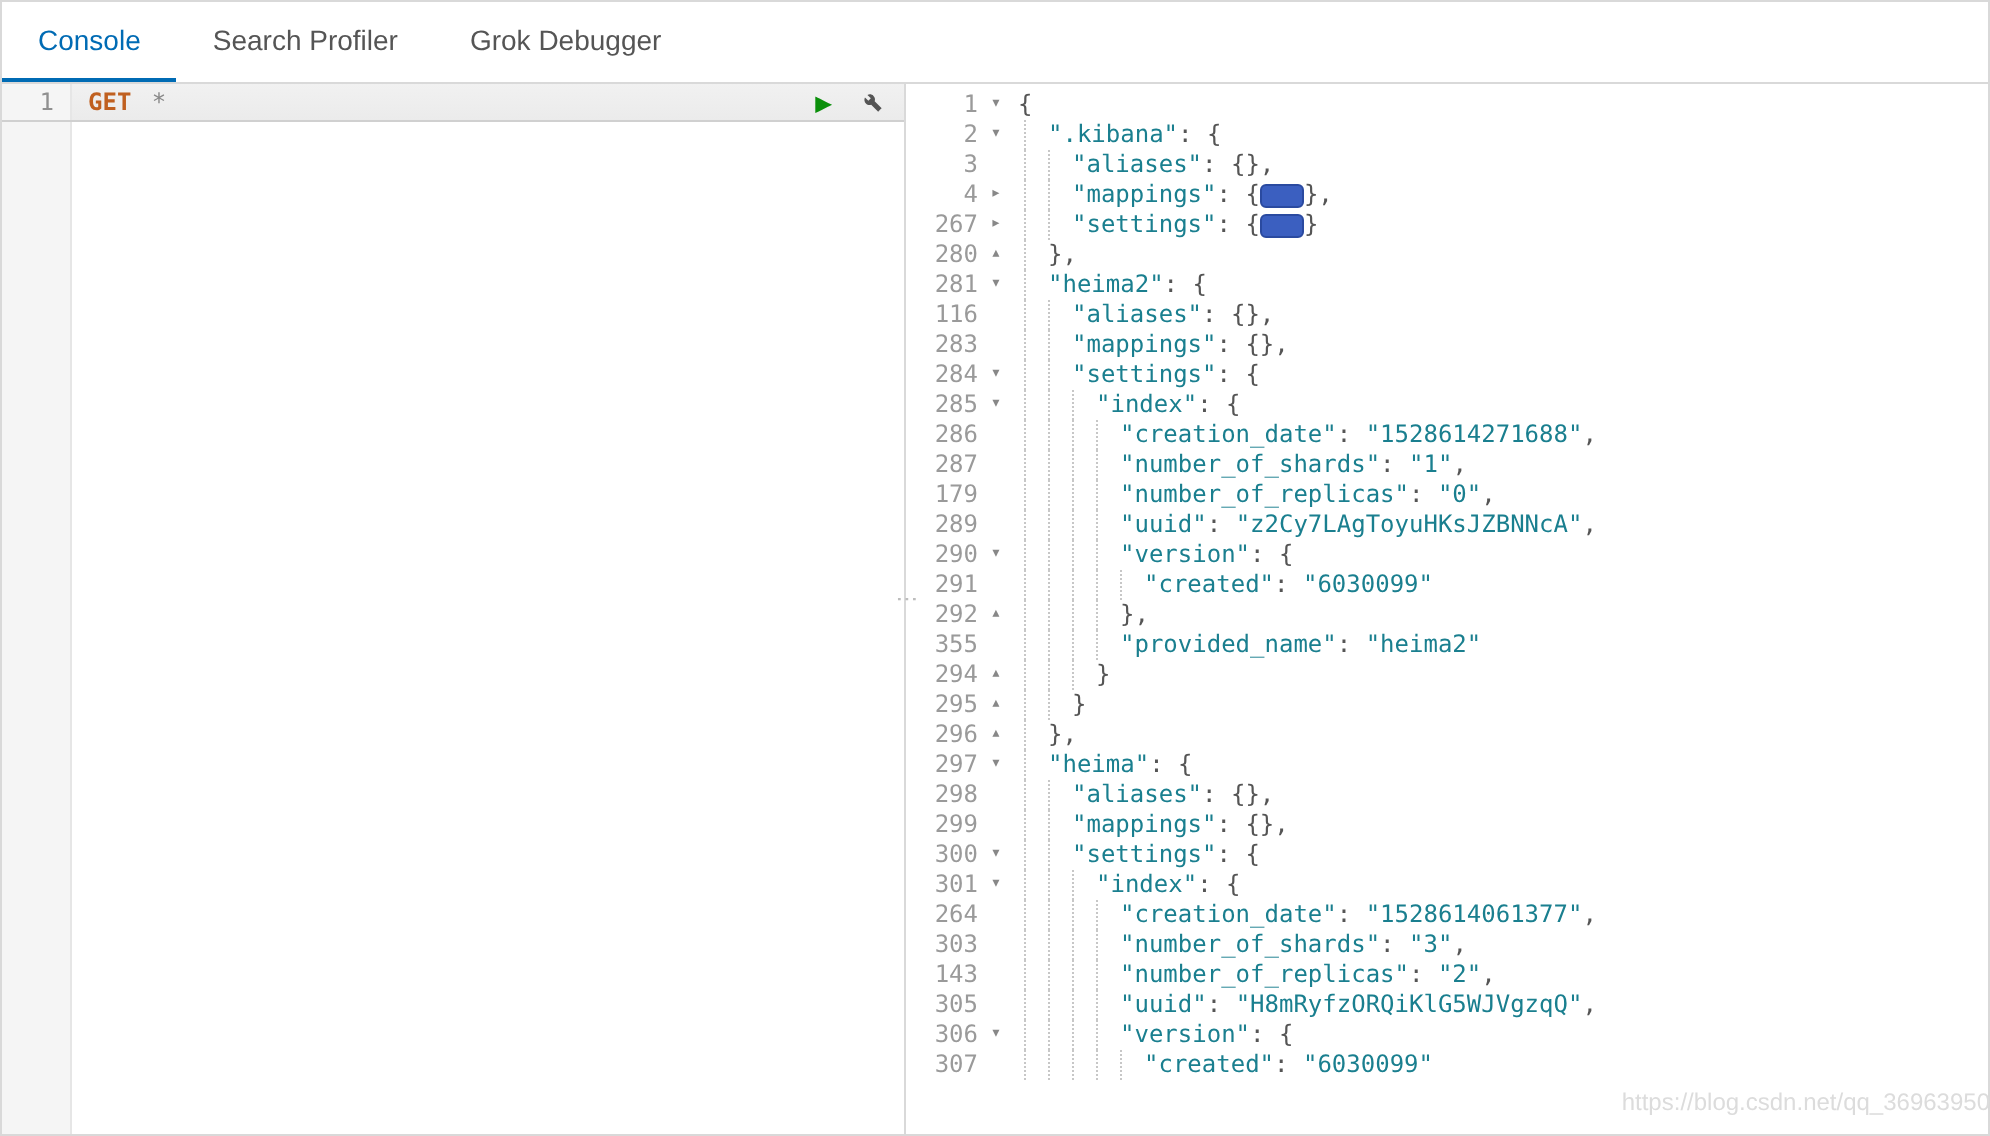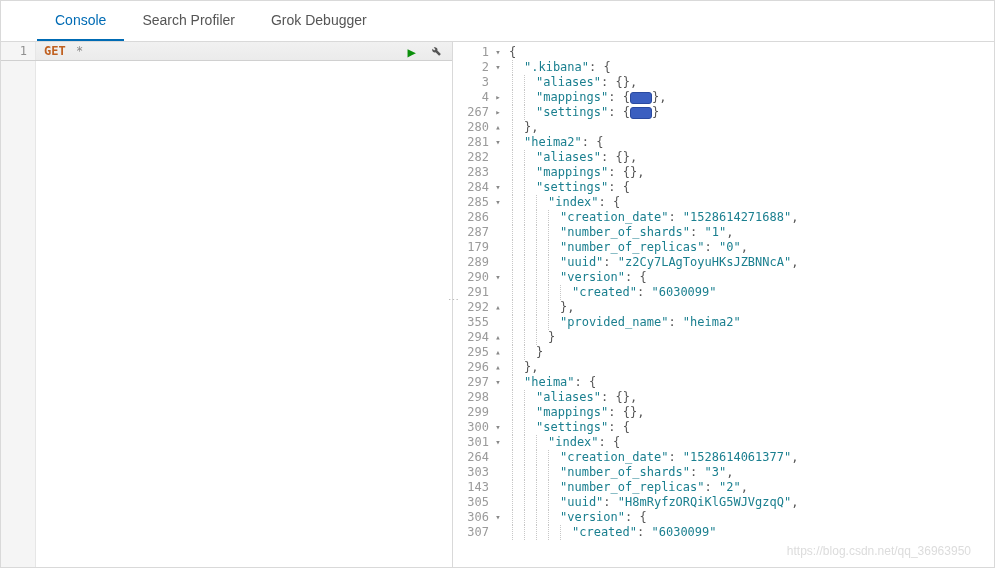--- a/index.html
+++ b/index.html
@@ -27,21 +27,20 @@
     .tab {
       padding: 11px 18px;
       color: #555;
       cursor: pointer;
       font-size: 14px;
       border-bottom: 2px solid transparent;
     }
     .tab.active {
       color: #006BB4;
       border-bottom-color: #006BB4;
-      margin-left: 36px;
     }
     .panes {
       display: flex;
       flex: 1;
       overflow: hidden;
       position: relative;
     }
     .left-pane {
       width: 451px;
       display: flex;
@@ -162,21 +161,21 @@
       background: #3b5fc0;
       color: #3b5fc0;
       border-radius: 3px;
       width: 22px;
       height: 12px;
       vertical-align: middle;
       border: 1px solid #2a4aa0;
     }
     .watermark {
       position: absolute;
-      right: 24px;
+      right: 0;
       bottom: 10px;
       color: #dcdcdc;
       font-size: 12px;
       font-family: -apple-system, Arial, sans-serif;
       pointer-events: none;
       z-index: 5;
     }
   </style>
 </head>
 <body>
@@ -213,21 +212,21 @@
     <div class="right-pane">
       <div class="divider-handle">⋮</div>
       <div class="r-gutter" id="r-gutter">
           <div class="ln">1<span class="fold">▾</span></div>
           <div class="ln">2<span class="fold">▾</span></div>
           <div class="ln">3</div>
           <div class="ln">4<span class="fold">▸</span></div>
           <div class="ln">267<span class="fold">▸</span></div>
           <div class="ln">280<span class="fold">▴</span></div>
           <div class="ln">281<span class="fold">▾</span></div>
-          <div class="ln">282</div>
+          <div class="ln">116</div>
           <div class="ln">283</div>
           <div class="ln">284<span class="fold">▾</span></div>
           <div class="ln">285<span class="fold">▾</span></div>
           <div class="ln">286</div>
           <div class="ln">287</div>
           <div class="ln">179</div>
           <div class="ln">289</div>
           <div class="ln">290<span class="fold">▾</span></div>
           <div class="ln">291</div>
           <div class="ln">292<span class="fold">▴</span></div>

